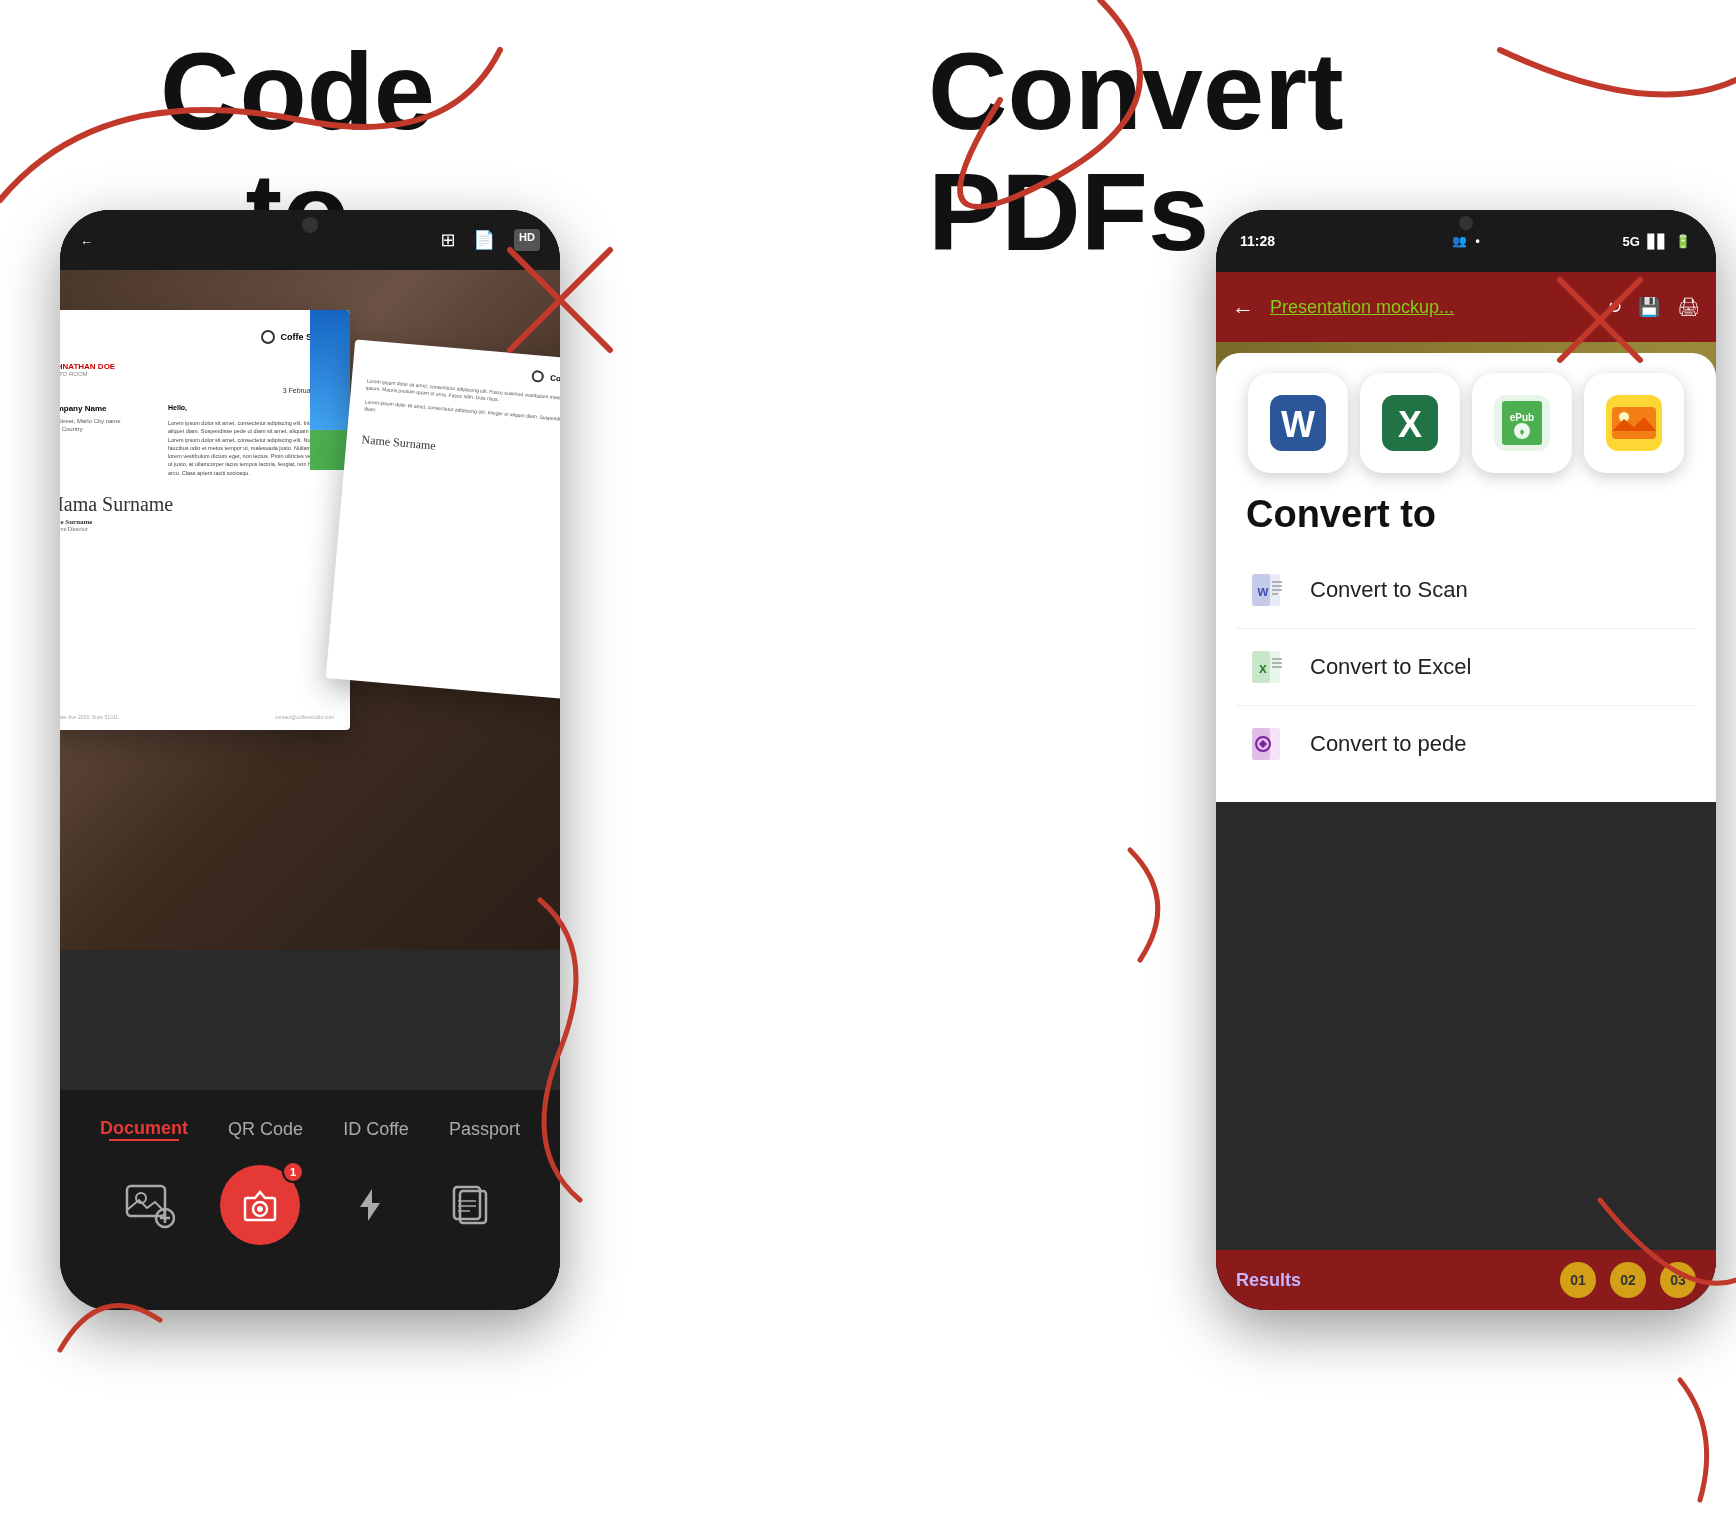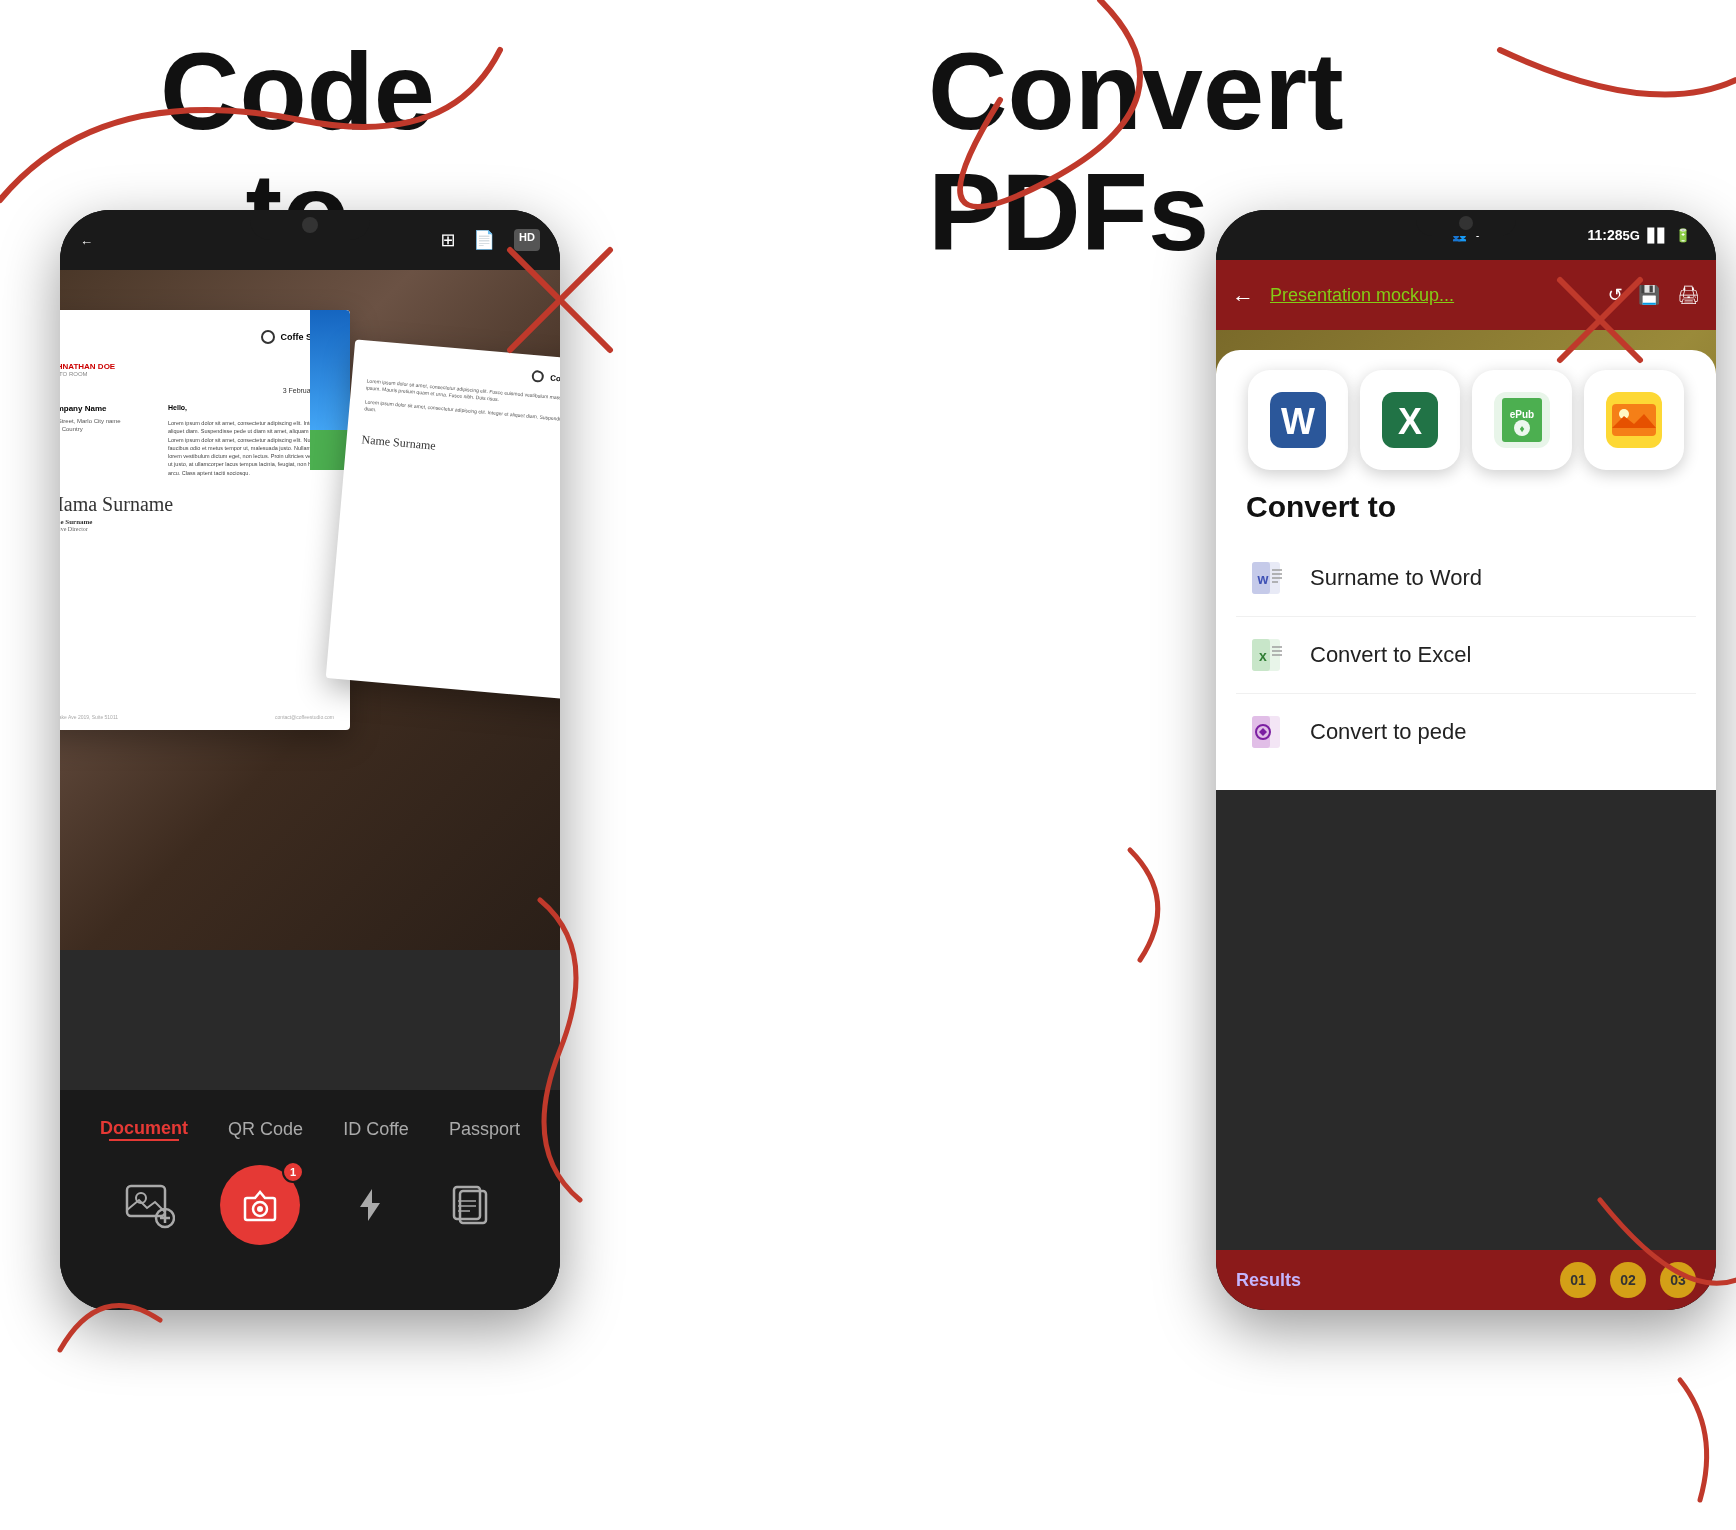--- a/index.html
+++ b/index.html
@@ -342,25 +342,25 @@
     .phone-right-inner {
       width: 100%;
       height: 100%;
       background: #2a2a2a;
       position: relative;
     }
 
     
     .phone-right-statusbar {
       width: 100%;
-      height: 50px;
+      height: 62px;
       background: #1a1a1a;
       display: flex;
       align-items: center;
-      justify-content: flex-end;
+      justify-content: space-between;
       padding: 0 24px;
       font-size: 14px;
       color: white;
       font-weight: 600;
       position: relative;
       z-index: 10;
     }
 
     .phone-right-notch {
       position: absolute;
@@ -461,21 +461,21 @@
       box-shadow: 0 4px 16px rgba(0,0,0,0.2);
     }
 
     .app-icon-jpg {
       background: white;
       box-shadow: 0 4px 16px rgba(0,0,0,0.2);
     }
 
     
     .convert-title {
-      font-size: 30px;
+      font-size: 38px;
       font-weight: 900;
       color: #111;
       margin-bottom: 16px;
       padding-left: 10px;
       margin-top: 17px;
     }
 
     
     .convert-item {
       display: flex;
@@ -827,21 +827,21 @@
               <svg width="36" height="36" viewBox="0 0 36 36">
                 <rect x="2" y="2" width="28" height="32" rx="3" fill="#e8eaf6"></rect>
                 <rect x="2" y="2" width="18" height="32" rx="3" fill="#c5cae9"></rect>
                 <text x="13" y="24" text-anchor="middle" font-size="14" font-weight="bold" fill="#3f51b5">w</text>
                 <line x1="22" y1="10" x2="32" y2="10" stroke="#9e9e9e" stroke-width="1.5"></line>
                 <line x1="22" y1="14" x2="32" y2="14" stroke="#9e9e9e" stroke-width="1.5"></line>
                 <line x1="22" y1="18" x2="32" y2="18" stroke="#9e9e9e" stroke-width="1.5"></line>
                 <line x1="22" y1="22" x2="28" y2="22" stroke="#9e9e9e" stroke-width="1.5"></line>
               </svg>
             </div>
-            <span class="convert-item-label">Surname to Word</span>
+            <span class="convert-item-label">Convert to Scan</span>
           </div>
 
           <div class="convert-item">
             <div class="convert-item-icon">
               <svg width="36" height="36" viewBox="0 0 36 36">
                 <rect x="2" y="2" width="28" height="32" rx="3" fill="#e8f5e9"></rect>
                 <rect x="2" y="2" width="18" height="32" rx="3" fill="#c8e6c9"></rect>
                 <text x="13" y="24" text-anchor="middle" font-size="14" font-weight="bold" fill="#2e7d32">x</text>
                 <line x1="22" y1="10" x2="32" y2="10" stroke="#9e9e9e" stroke-width="1.5"></line>
                 <line x1="22" y1="14" x2="32" y2="14" stroke="#9e9e9e" stroke-width="1.5"></line>

